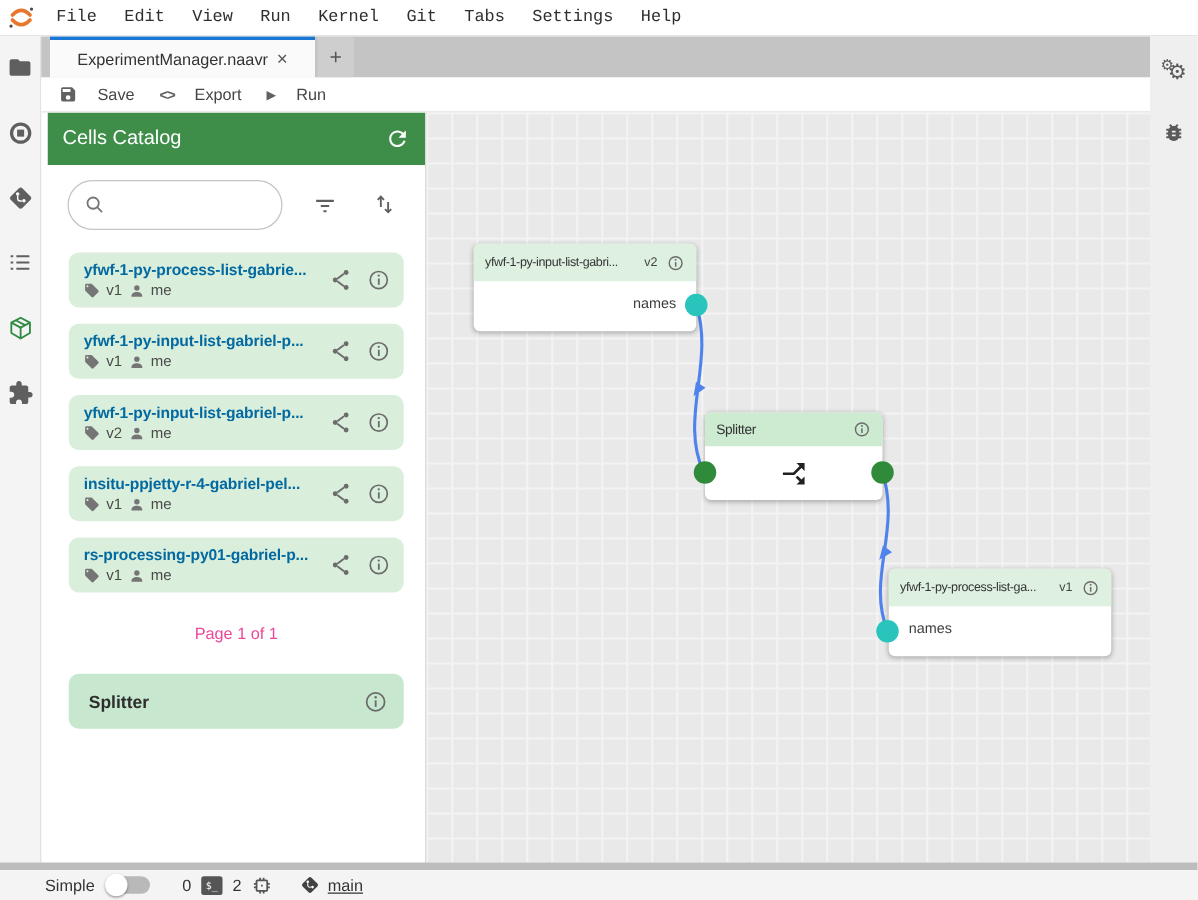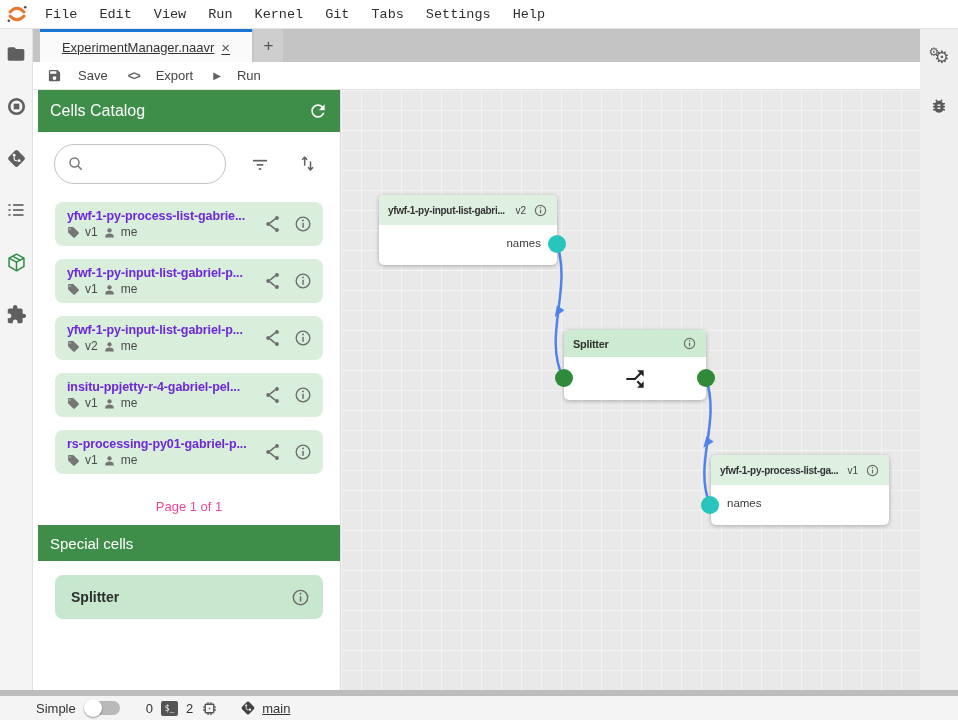--- a/index.html
+++ b/index.html
@@ -22,21 +22,21 @@
                 display:flex; flex-direction:column; align-items:center; padding-top:16px; gap:28px; }
   .rail-icon { width:22px; height:22px; display:flex; align-items:center; justify-content:center; cursor:pointer; }
   .gears-glyph { font-family:"DejaVu Sans", sans-serif; color:#5a5a5a; line-height:1; }
   .gears-glyph .g-small { font-size:12px; vertical-align:7px; }
   .gears-glyph .g-big { font-size:17px; margin-left:-5px; }
 
   
   .main-col { position:absolute; left:33px; top:29px; width:887px; height:661px; display:flex; flex-direction:column; }
   .tab-bar { height:33px; background:#c4c4c4; display:flex; align-items:stretch; padding-left:7px; }
   .tab { width:212px; background:#fafafa; border-top:3px solid #1976d2; display:flex; align-items:center;
-         justify-content:center; gap:7px; font-size:13px; color:#333; cursor:pointer;text-decoration:underline; }
+         justify-content:center; gap:7px; font-size:13px; color:#333; cursor:pointer; }
   .tab-close { font-size:15px; color:#555; line-height:1; cursor:pointer; }
   .tab-plus { width:29px; margin-left:2px; background:#cecece; display:flex; align-items:center;
               justify-content:center; font-size:17px; color:#555; cursor:pointer; }
 
   .toolbar { height:28px; background:#fff; border-bottom:1px solid #e3e3e3; display:flex; align-items:center;
              padding-left:14px; gap:20px; font-size:13px; color:#454545; }
   .tool-btn { display:flex; align-items:center; gap:16px; cursor:pointer; }
   .code-glyph { font-size:12px; color:#616161; letter-spacing:-1px; font-weight:bold; }
   .run-glyph { font-size:10px; color:#616161; }
 
@@ -52,21 +52,21 @@
   .search-pill input { border:none; outline:none; width:120px; font-size:13px; background:transparent;
                        font-family:"Liberation Sans", sans-serif; }
   .icon-btn { display:flex; align-items:center; justify-content:center; cursor:pointer; }
   .filter-btn { margin-left:24px; }
   .sort-btn { margin-left:28px; }
 
   .card-list { padding:10px 17px 0; }
   .cell-card { height:44px; background:#d9eedb; border-radius:8px; margin-bottom:13px; display:flex;
                align-items:center; padding:0 10px 0 12px; cursor:pointer; }
   .cell-main { flex:1; min-width:0; }
-  .cell-title { font-size:12.5px; font-weight:bold; color:#6d28d9; white-space:nowrap; overflow:hidden; letter-spacing:-0.1px; }
+  .cell-title { font-size:12.5px; font-weight:bold; color:#0369a1; white-space:nowrap; overflow:hidden; letter-spacing:-0.1px; }
   .cell-meta { display:flex; align-items:center; gap:5px; font-size:12px; color:#4a4a4a; margin-top:2px; }
   .cell-actions { display:flex; align-items:center; gap:9px; }
 
   .page-info { text-align:center; font-size:13px; color:#ec4899; margin:12px 0 11px; }
 
   .special-header { flex:0 0 36px; background:#3e8e49; color:#fff; display:flex; align-items:center;
                     padding:0 12px; font-size:15px; }
   .special-list { padding:14px 17px 0; }
   .special-card { height:44px; background:#c7e8cf; border-radius:8px; margin-bottom:13px; display:flex;
                   align-items:center; justify-content:space-between; padding:0 12px 0 16px; cursor:pointer; }
@@ -76,21 +76,21 @@
   .canvas { flex:1; position:relative; overflow:hidden; background:#e9e9e9; border-left:1px solid #dadada;
             background-image:linear-gradient(#f3f3f3 1.5px, transparent 1.5px),
                              linear-gradient(90deg, #f3f3f3 1.5px, transparent 1.5px);
             background-size:20px 20px; }
   .edges { position:absolute; left:0; top:0; pointer-events:none; }
 
   .node { position:absolute; background:#fff; border-radius:5px; box-shadow:0 1px 4px rgba(0,0,0,0.28); }
   .node-header { height:30px; background:#def0e0; border-radius:5px 5px 0 0; display:flex; align-items:center;
                  padding:0 9px; gap:7px; font-size:10px; color:#333; }
   .node--special .node-header { height:27px; background:#cdebd0; font-size:11px; }
-  .node-title { font-weight:bold; flex:1; white-space:nowrap; overflow:hidden; letter-spacing:-0.3px; }
+  .node-title { font-weight:normal; flex:1; white-space:nowrap; overflow:hidden; letter-spacing:-0.3px; }
   .node-version { color:#444; }
   .node-body { position:relative; }
   .split-body { display:flex; align-items:center; justify-content:center; height:43px; }
   .port-label { position:absolute; font-size:11.5px; color:#3c3c3c; }
   .port { position:absolute; width:18px; height:18px; border-radius:50%; cursor:pointer; z-index:3; }
   .port--teal { background:#29c5bd; }
   .port--green { background:#2f8b3a; }
 
   
   .bottom-strip { position:absolute; left:0; top:690px; width:958px; height:6px; background:#bdbdbd; }
@@ -405,23 +405,20 @@
                   <circle cx="12" cy="12" r="8.2" fill="none" stroke="#6b6b6b" stroke-width="1.6"></circle>
                   <rect x="11.2" y="10.6" width="1.7" height="6" fill="#6b6b6b"></rect>
                   <circle cx="12" cy="7.7" r="1.1" fill="#6b6b6b"></circle>
                 </svg>
             </div>
           </div>
         </div>
 
         <div class="page-info">Page 1 of 1</div>
 
-        <div class="special-header">
-          <span>Special cells</span>
-        </div>
         <div class="special-list">
           <div class="special-card">
             <span class="special-title">Splitter</span>
             <svg width="21" height="21" viewBox="0 0 24 24" style="cursor:pointer">
                 <circle cx="12" cy="12" r="8.2" fill="none" stroke="#6b6b6b" stroke-width="1.6"></circle>
                 <rect x="11.2" y="10.6" width="1.7" height="6" fill="#6b6b6b"></rect>
                 <circle cx="12" cy="7.7" r="1.1" fill="#6b6b6b"></circle>
               </svg>
           </div>
         </div>

